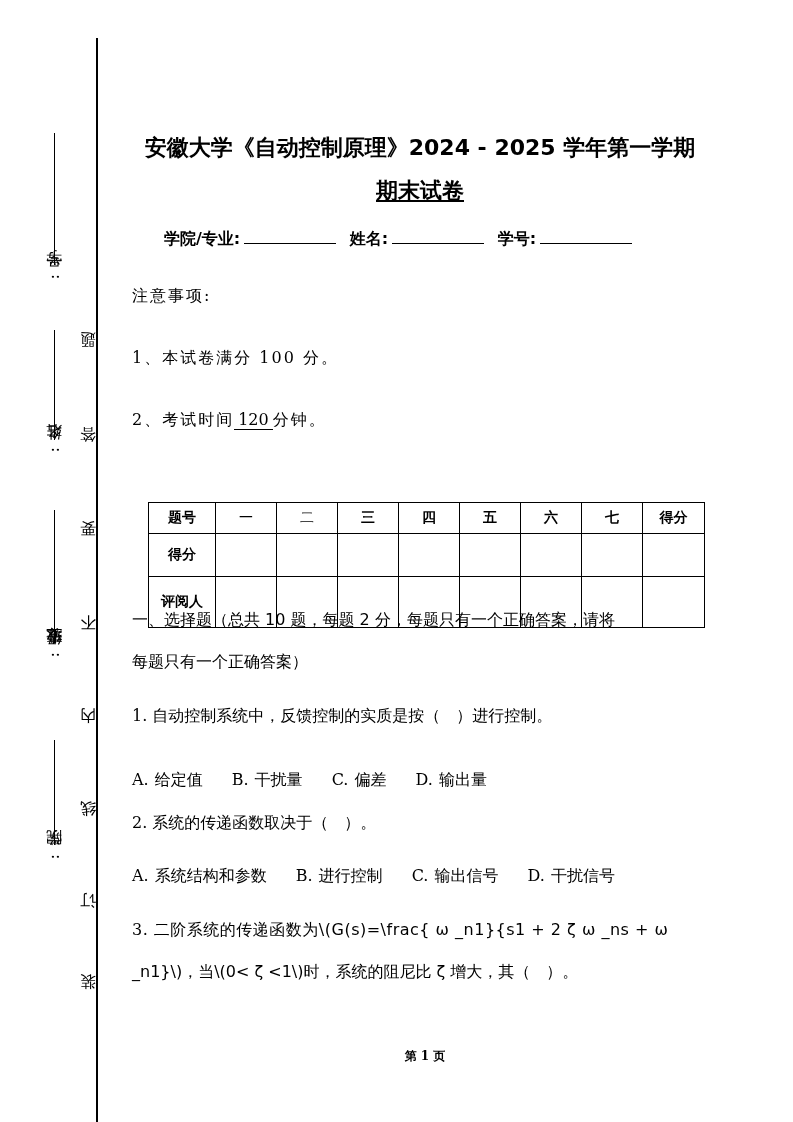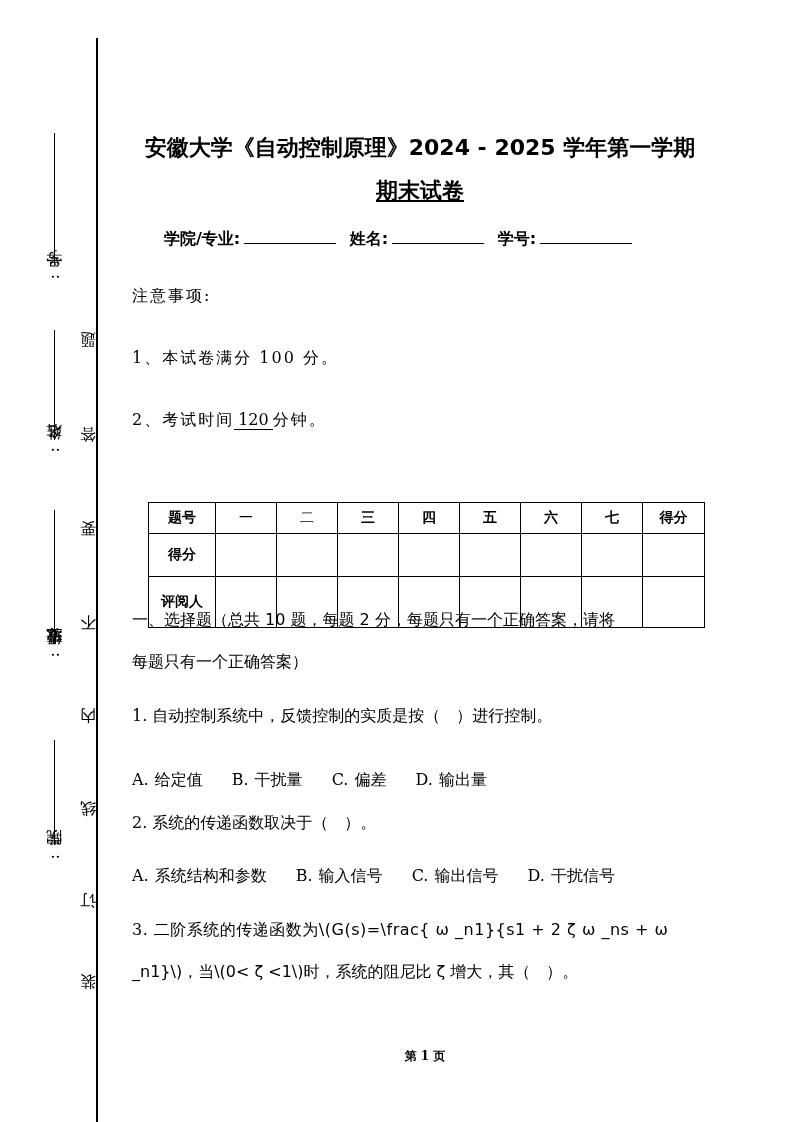--- a/index.html
+++ b/index.html
@@ -115,21 +115,21 @@
   <span class="opt"><span class="l">C.</span><span>偏差</span></span>
   <span class="opt"><span class="l">D.</span><span>输出量</span></span>
 </div>
 
 <div class="q" style="top:813px;">
   <span class="num">2.</span>
   <span>系统的传递函数取决于（　）。</span>
 </div>
 <div class="q opts" style="top:866px;">
   <span class="opt"><span class="l">A.</span><span>系统结构和参数</span></span>
-  <span class="opt"><span class="l">B.</span><span>输入信号</span></span>
+  <span class="opt"><span class="l">B.</span><span>进行控制</span></span>
   <span class="opt"><span class="l">C.</span><span>输出信号</span></span>
   <span class="opt"><span class="l">D.</span><span>干扰信号</span></span>
 </div>
 
 <div class="q" style="top:920px; letter-spacing:0.5px;">
   <span class="num">3.</span>
   <span>二阶系统的传递函数为\(G(s)=\frac{ ω _n1}{s1 + 2 ζ ω _ns + ω</span>
 </div>
 <div class="q" style="top:962px;text-align:center;">_n1}\)，当\(0&lt; ζ &lt;1\)时，系统的阻尼比 ζ 增大，其（　）。</div>
 

